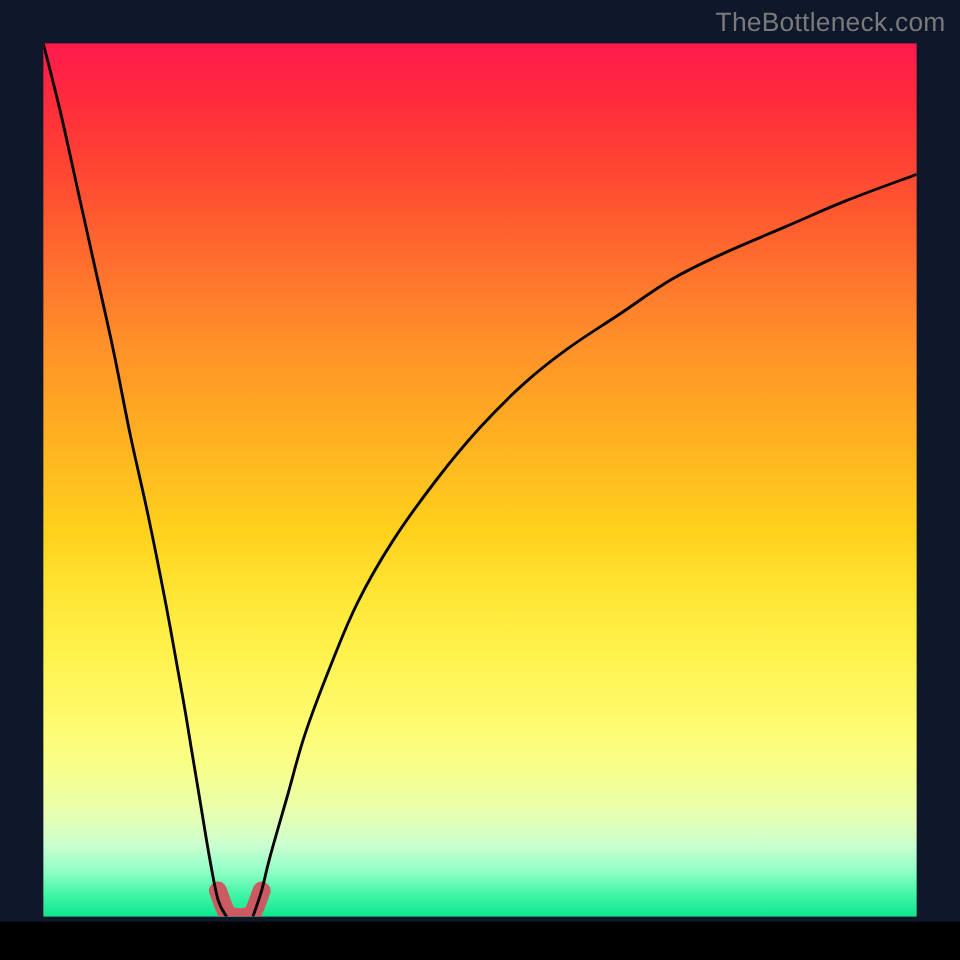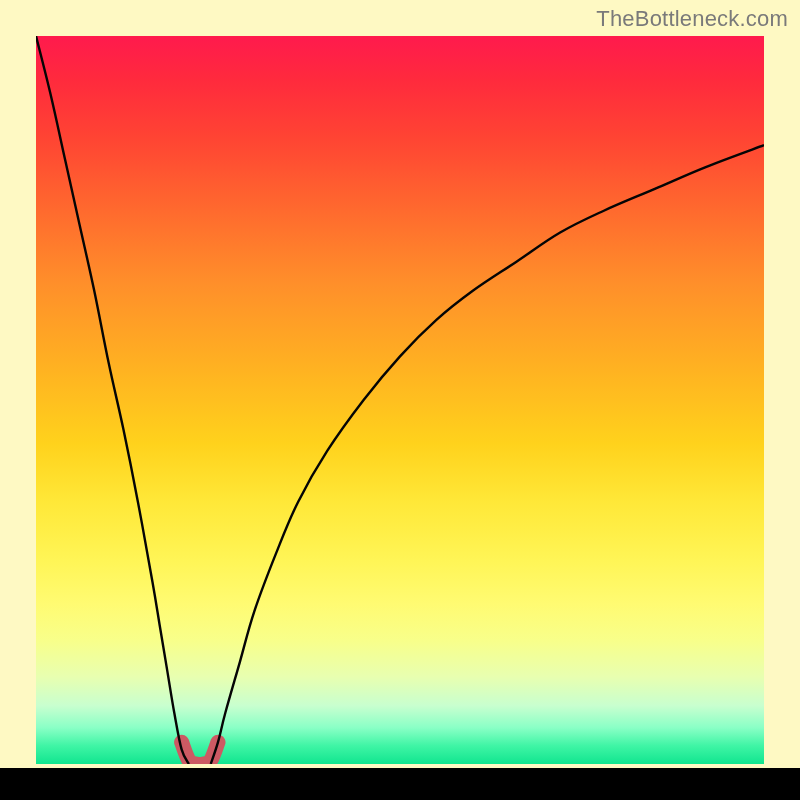--- a/index.html
+++ b/index.html
@@ -9,21 +9,21 @@
     height: 800px;
     background: #000;
     overflow: hidden;
     font-family: Arial, Helvetica, sans-serif;
   }
   .frame {
     position: absolute;
     top: 0; left: 0;
     width: 800px;
     height: 768px;
-    background: #fef9c3;
+    background: #0f172a;
   }
   .plot {
     position: absolute;
     left: 36px;
     top: 36px;
     width: 728px;
     height: 728px;
     overflow: hidden;
   }
   .gradient {

